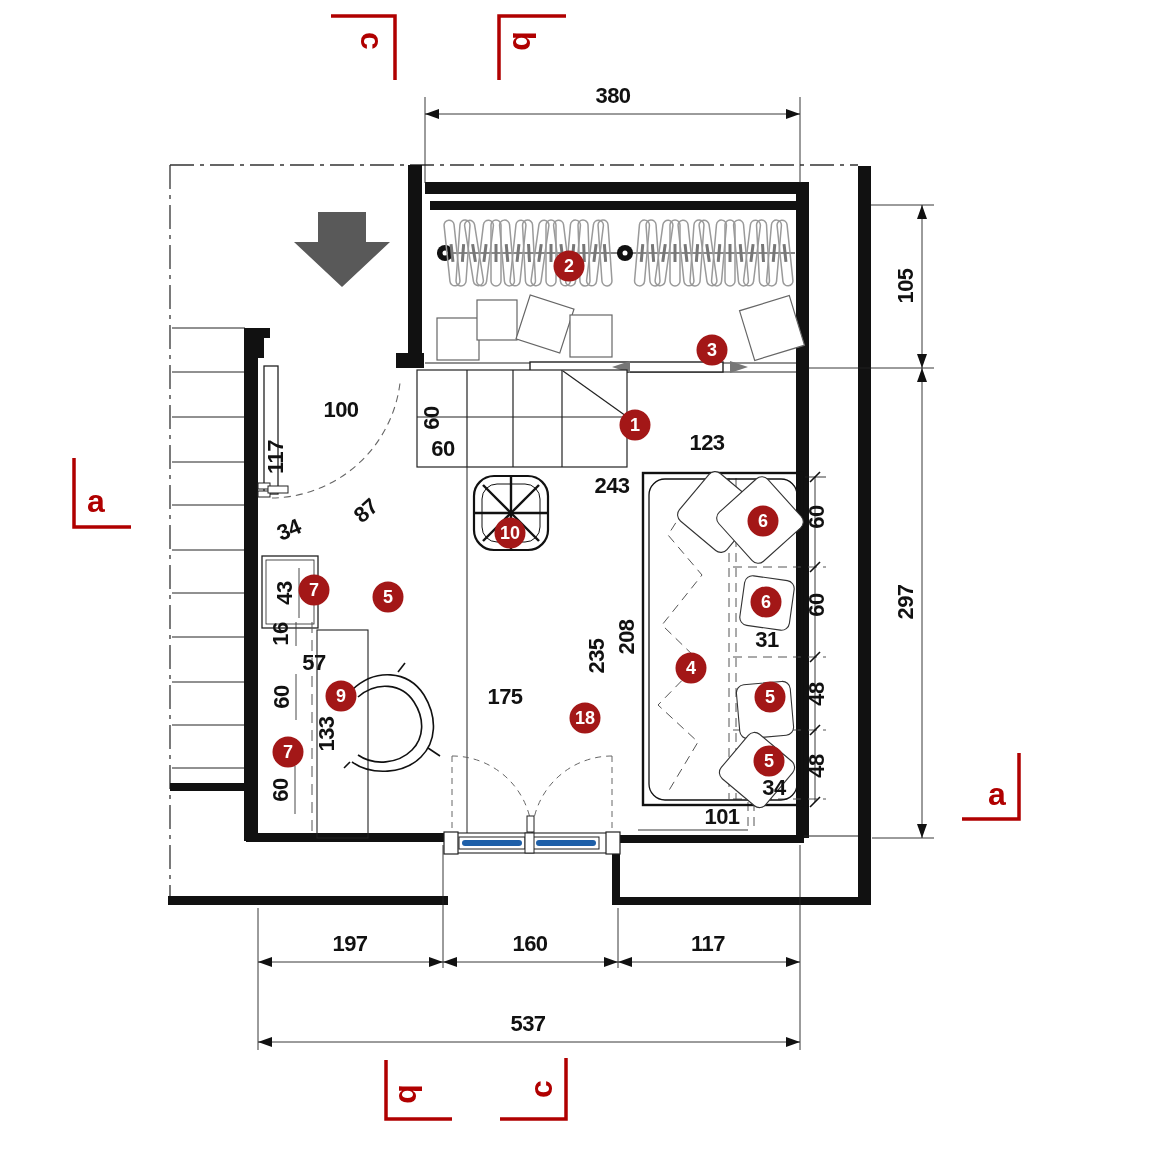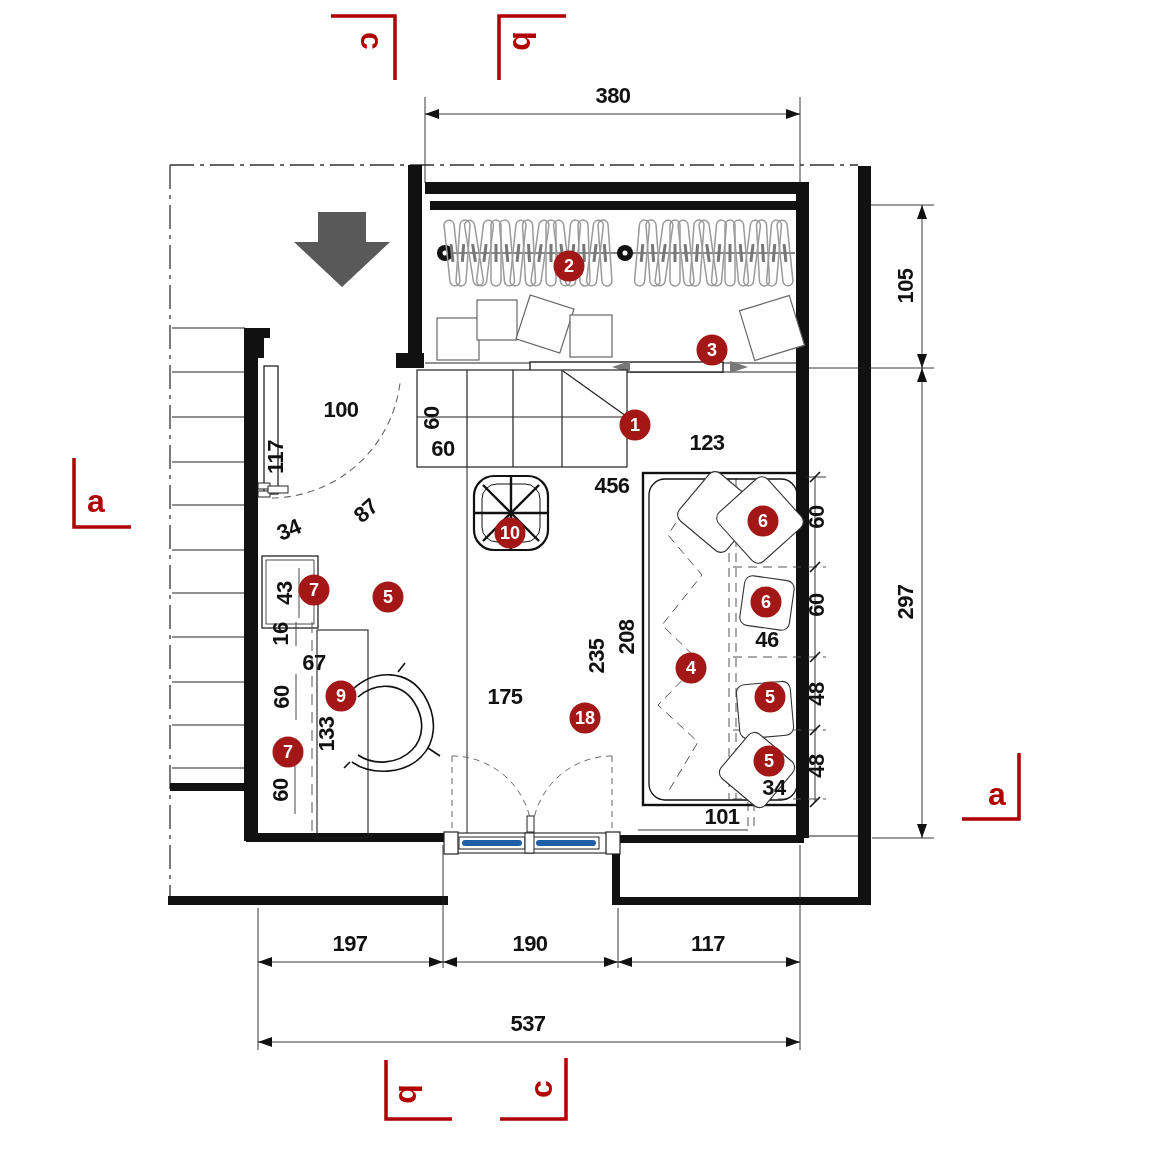--- a/index.html
+++ b/index.html
@@ -273,41 +273,41 @@
   <span class="sec" style="left:523px;top:41px;transform:translate(-50%,-50%) rotate(90deg)">b</span>
   <span class="sec" style="left:409px;top:1094px;transform:translate(-50%,-50%) rotate(90deg)">b</span>
   <span class="sec" style="left:541px;top:1089px;transform:translate(-50%,-50%) rotate(-90deg)">c</span>
   <span class="sec" style="left:96px;top:501px;transform:translate(-50%,-50%)">a</span>
   <span class="sec" style="left:997px;top:794px;transform:translate(-50%,-50%)">a</span>
 
   <span class="dim" style="left:613px;top:96px;transform:translate(-50%,-50%)">380</span>
   <span class="dim" style="left:906px;top:286px;transform:translate(-50%,-50%) rotate(-90deg)">105</span>
   <span class="dim" style="left:906px;top:602px;transform:translate(-50%,-50%) rotate(-90deg)">297</span>
   <span class="dim" style="left:350px;top:944px;transform:translate(-50%,-50%)">197</span>
-  <span class="dim" style="left:530px;top:944px;transform:translate(-50%,-50%)">190</span>
+  <span class="dim" style="left:530px;top:944px;transform:translate(-50%,-50%)">160</span>
   <span class="dim" style="left:708px;top:944px;transform:translate(-50%,-50%)">117</span>
   <span class="dim" style="left:528px;top:1024px;transform:translate(-50%,-50%)">537</span>
   <span class="dim" style="left:341px;top:410px;transform:translate(-50%,-50%)">100</span>
   <span class="dim" style="left:276px;top:457px;transform:translate(-50%,-50%) rotate(-90deg)">117</span>
   <span class="dim" style="left:366px;top:511px;transform:translate(-50%,-50%) rotate(-42deg)">87</span>
   <span class="dim" style="left:289px;top:530px;transform:translate(-50%,-50%) rotate(-22deg)">34</span>
   <span class="dim" style="left:285px;top:593px;transform:translate(-50%,-50%) rotate(-90deg)">43</span>
   <span class="dim" style="left:281px;top:634px;transform:translate(-50%,-50%) rotate(-90deg)">16</span>
-  <span class="dim" style="left:314px;top:663px;transform:translate(-50%,-50%)">67</span>
+  <span class="dim" style="left:314px;top:663px;transform:translate(-50%,-50%)">57</span>
   <span class="dim" style="left:282px;top:697px;transform:translate(-50%,-50%) rotate(-90deg)">60</span>
   <span class="dim" style="left:327px;top:734px;transform:translate(-50%,-50%) rotate(-90deg)">133</span>
   <span class="dim" style="left:281px;top:790px;transform:translate(-50%,-50%) rotate(-90deg)">60</span>
   <span class="dim" style="left:432px;top:418px;transform:translate(-50%,-50%) rotate(-90deg)">60</span>
   <span class="dim" style="left:443px;top:449px;transform:translate(-50%,-50%)">60</span>
   <span class="dim" style="left:707px;top:443px;transform:translate(-50%,-50%)">123</span>
-  <span class="dim" style="left:612px;top:486px;transform:translate(-50%,-50%)">456</span>
+  <span class="dim" style="left:612px;top:486px;transform:translate(-50%,-50%)">243</span>
   <span class="dim" style="left:505px;top:697px;transform:translate(-50%,-50%)">175</span>
   <span class="dim" style="left:597px;top:656px;transform:translate(-50%,-50%) rotate(-90deg)">235</span>
   <span class="dim" style="left:627px;top:637px;transform:translate(-50%,-50%) rotate(-90deg)">208</span>
-  <span class="dim" style="left:767px;top:640px;transform:translate(-50%,-50%)">46</span>
+  <span class="dim" style="left:767px;top:640px;transform:translate(-50%,-50%)">31</span>
   <span class="dim" style="left:774px;top:788px;transform:translate(-50%,-50%)">34</span>
   <span class="dim" style="left:722px;top:817px;transform:translate(-50%,-50%)">101</span>
   <span class="dim" style="left:817px;top:517px;transform:translate(-50%,-50%) rotate(-90deg)">60</span>
   <span class="dim" style="left:817px;top:605px;transform:translate(-50%,-50%) rotate(-90deg)">60</span>
   <span class="dim" style="left:817px;top:694px;transform:translate(-50%,-50%) rotate(-90deg)">48</span>
   <span class="dim" style="left:817px;top:766px;transform:translate(-50%,-50%) rotate(-90deg)">48</span>
 
   <div class="marker" style="left:635px;top:425px">1</div>
   <div class="marker" style="left:569px;top:266px">2</div>
   <div class="marker" style="left:712px;top:350px">3</div>

